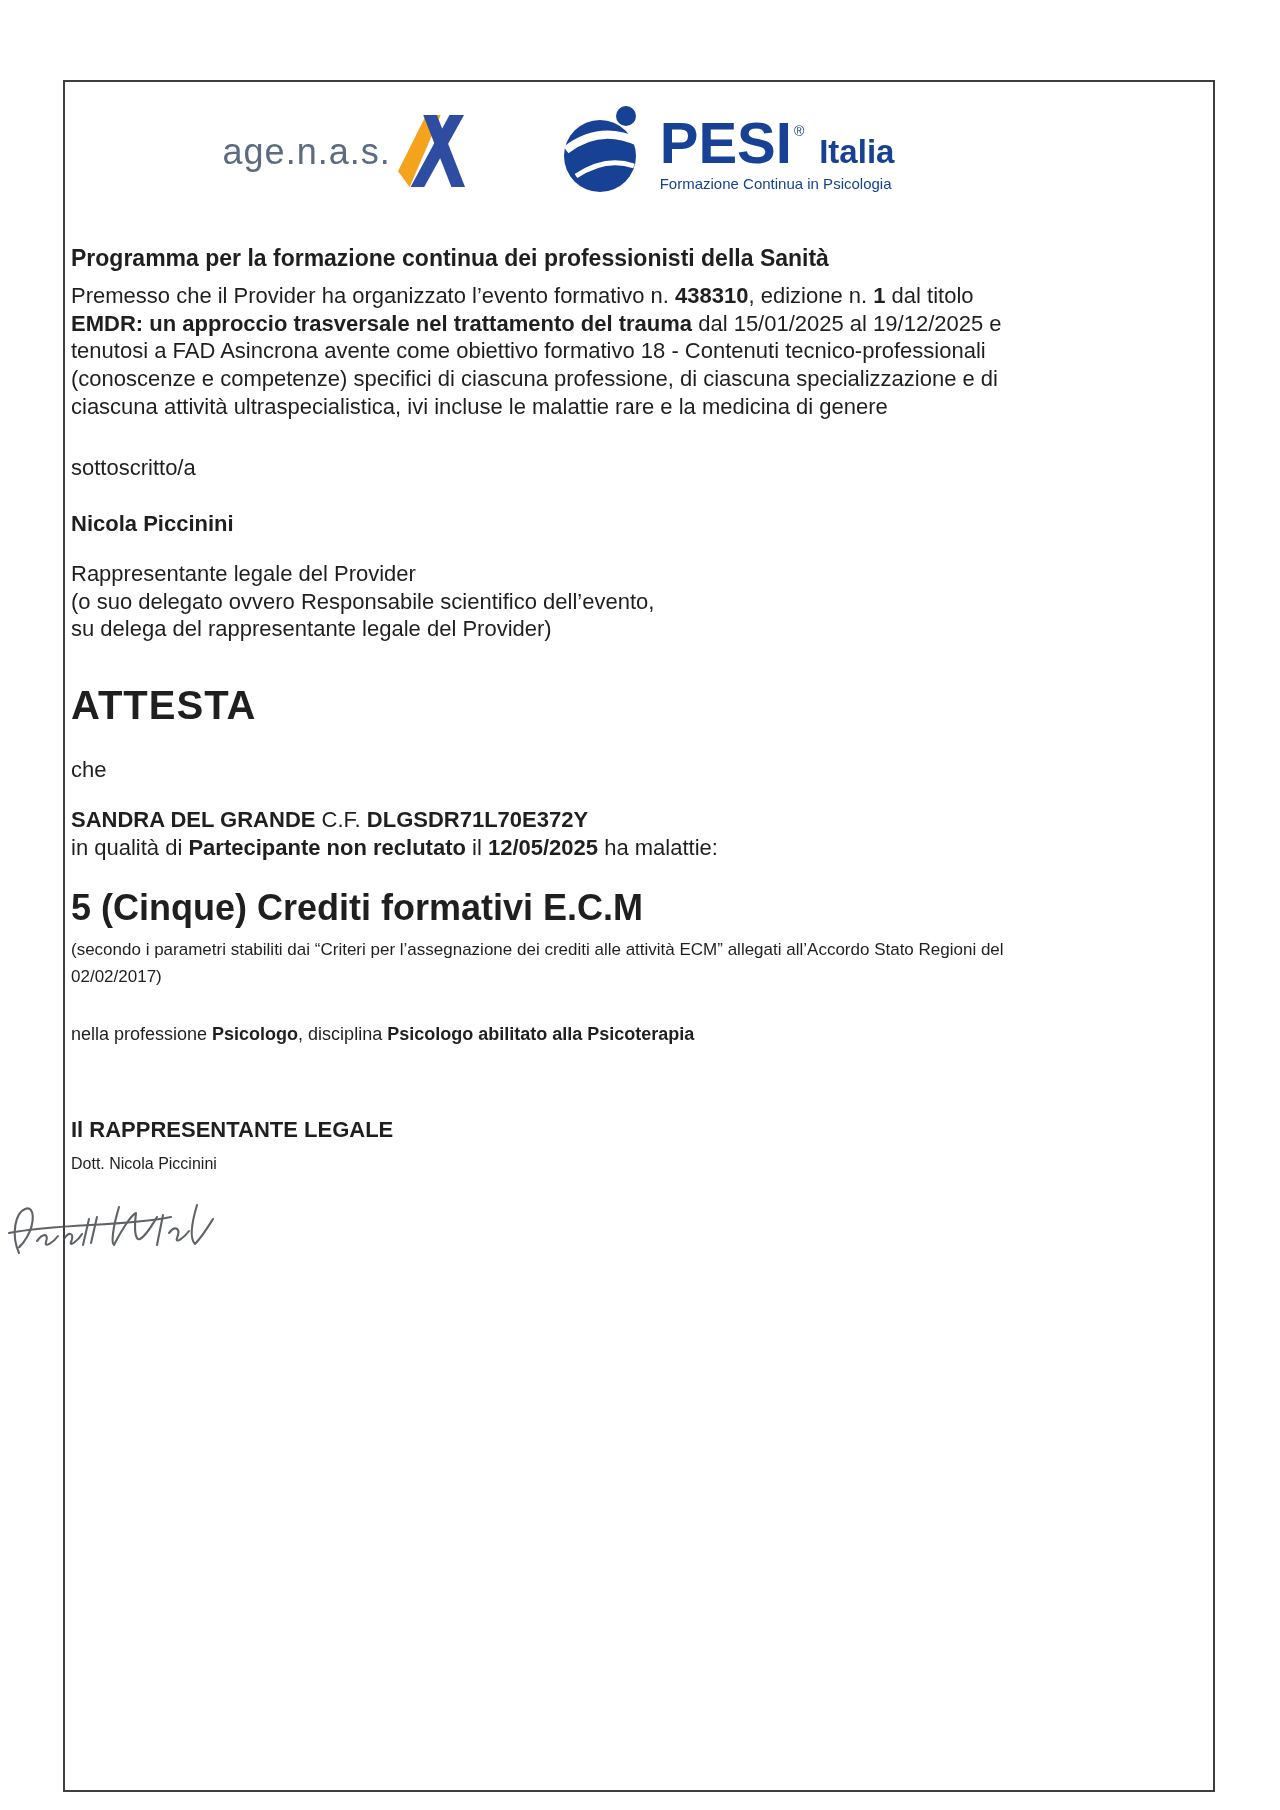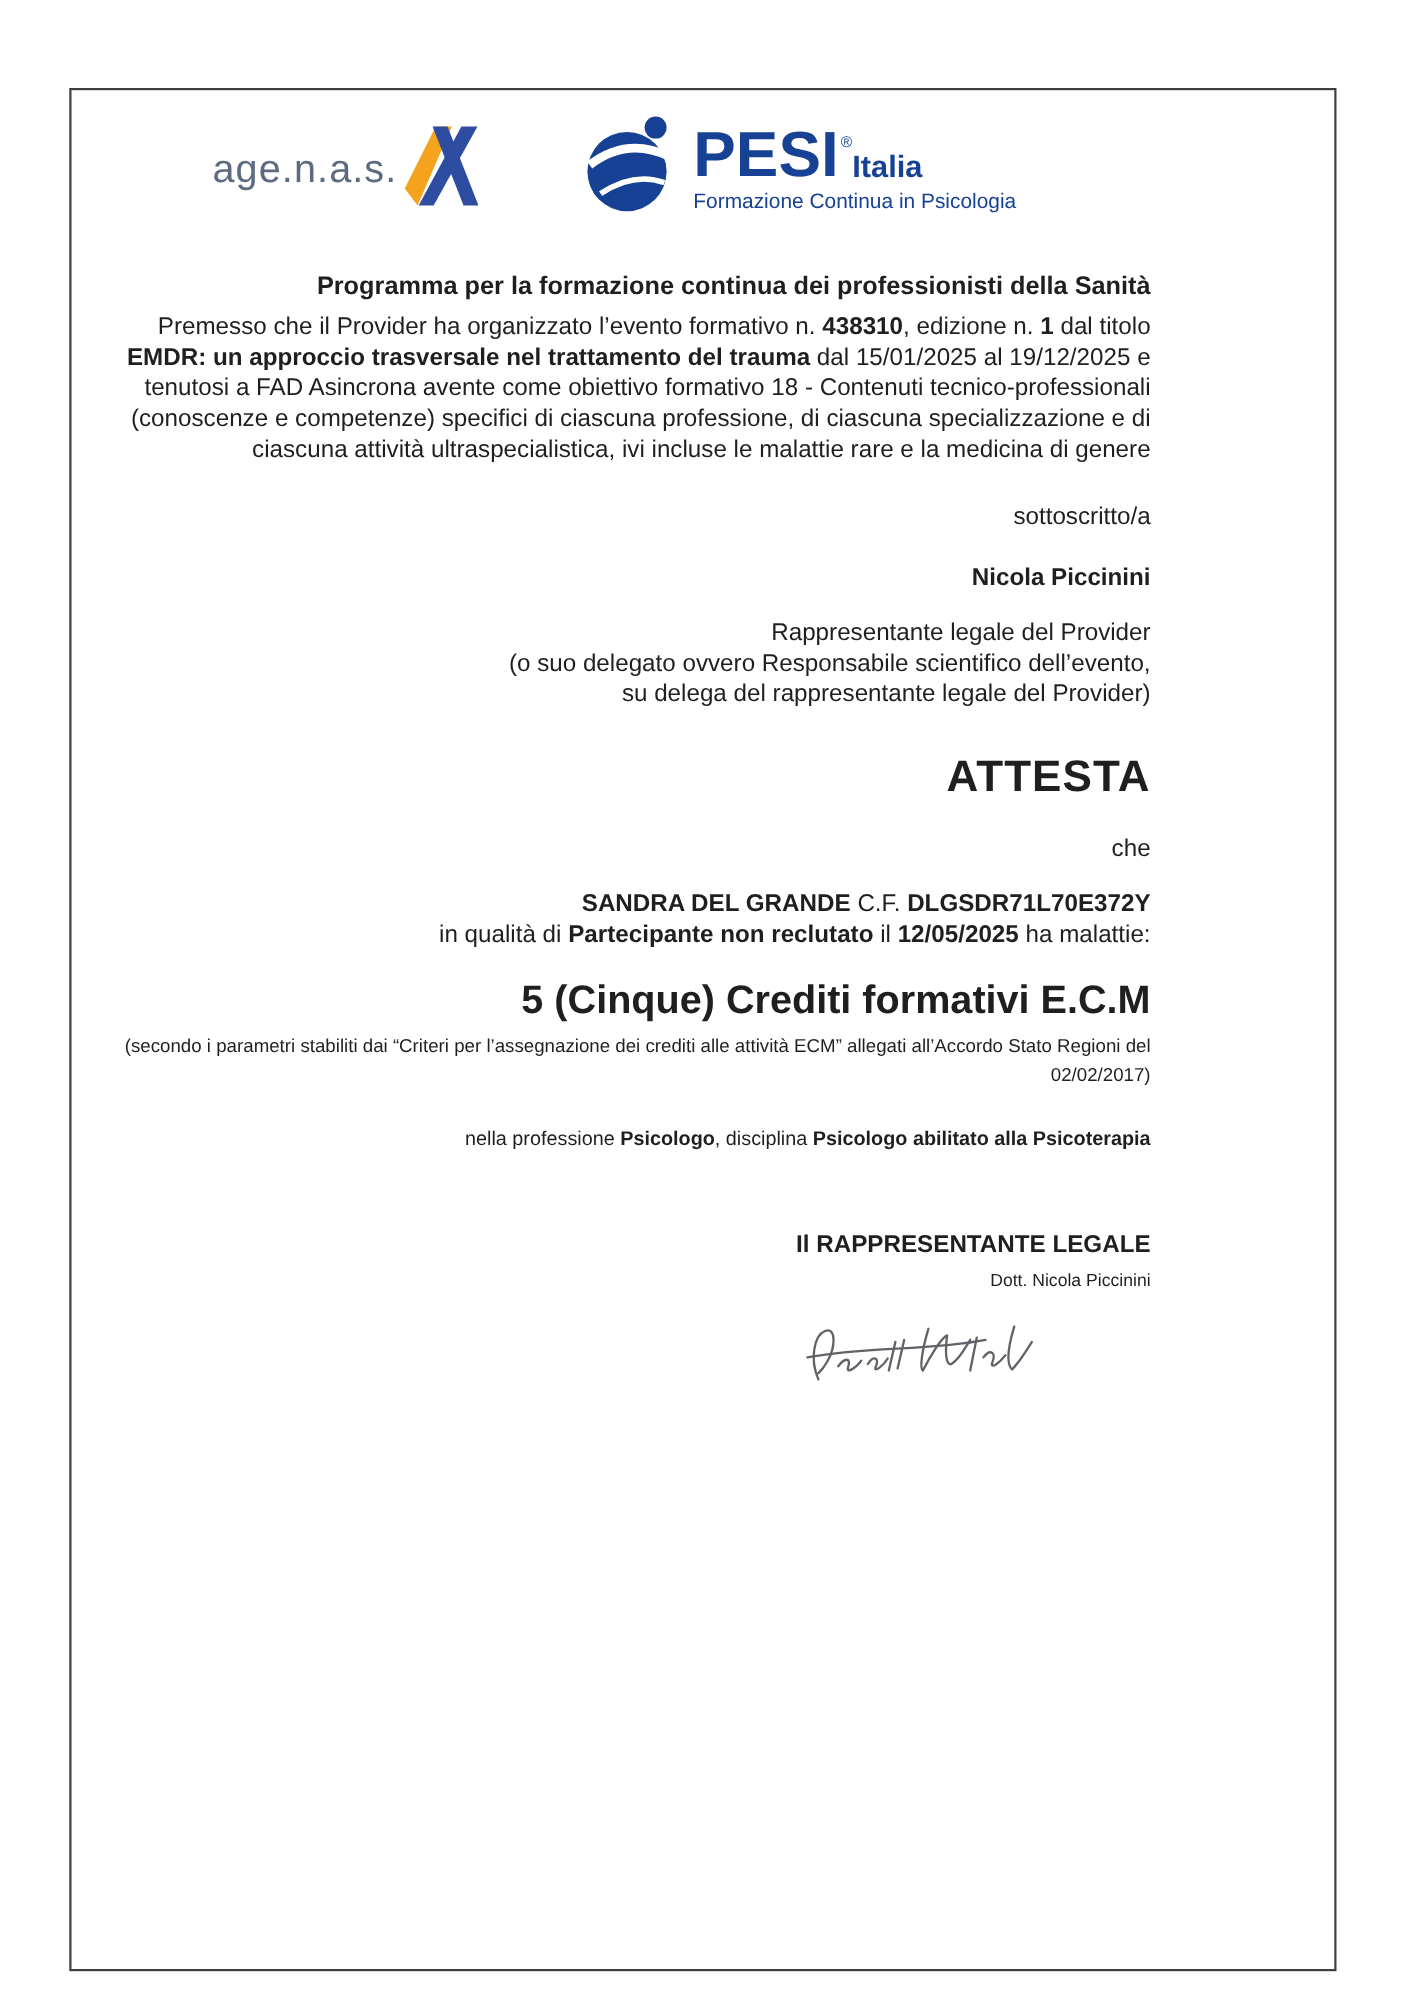--- a/index.html
+++ b/index.html
@@ -4,32 +4,32 @@
 <style>
   html,body{margin:0;padding:0;}
   body{
     width:1280px;height:1810px;position:relative;background:#ffffff;
     font-family:"Liberation Sans", sans-serif;color:#1f1f1f;
   }
   .frame{
     position:absolute;left:63px;top:80px;width:1152px;height:1712px;
     border:2px solid #3f3f3f;background:#ffffff;box-sizing:border-box;
   }
-  .content{width:975px;margin-left:6px;text-align:right;}
+  .content{width:975px;margin-left:6px;text-align:left;}
   
   .logo-row{display:flex;justify-content:center;align-items:center;gap:95px;margin-top:22px;}
   .agenas{display:flex;align-items:center;gap:6px;}
   .agenas-word{font-size:36px;color:#5c6b80;letter-spacing:1px;font-weight:400;}
   .pesi{display:flex;align-items:center;gap:10px;}
   .pesi-textcol{display:flex;flex-direction:column;align-items:flex-start;line-height:1;}
   .pesi-main{display:flex;align-items:flex-end;}
   .pesi-name{font-size:58px;font-weight:bold;color:#164194;letter-spacing:0;}
   .pesi-reg{font-size:14px;color:#164194;vertical-align:top;position:relative;top:-34px;left:2px;}
-  .pesi-region{font-size:28px;font-weight:bold;color:#164194;margin-left:2px;position:relative;top:-4px;}
-  .pesi-tagline{font-size:19px;color:#164194;margin-top:4px;}
+  .pesi-region{font-size:33px;font-weight:bold;color:#164194;margin-left:17px;position:relative;top:-4px;}
+  .pesi-tagline{font-size:15px;color:#164194;margin-top:4px;}
   
   .t-title{font-size:23px;font-weight:bold;margin-top:44px;line-height:1.3;}
   .t-body{font-size:22px;line-height:1.26;}
   .p1{margin-top:20px;}
   .p2{margin-top:8px;}
   .sotto{margin-top:34px;}
   .subname{margin-top:28px;font-weight:bold;}
   .roles{margin-top:22px;}
   .attesta{font-size:40px;font-weight:bold;margin-top:40px;letter-spacing:1px;}
   .che{margin-top:28px;}

